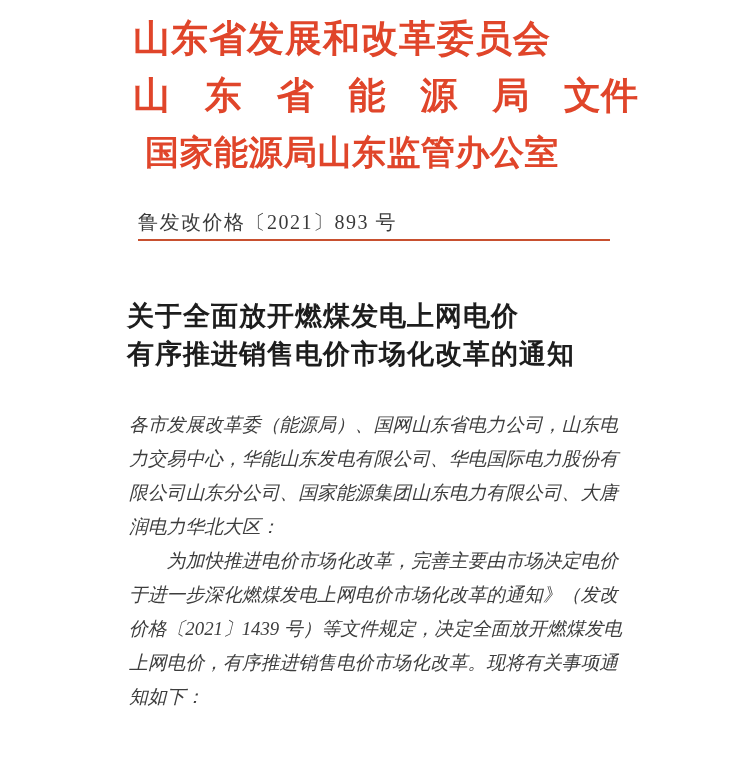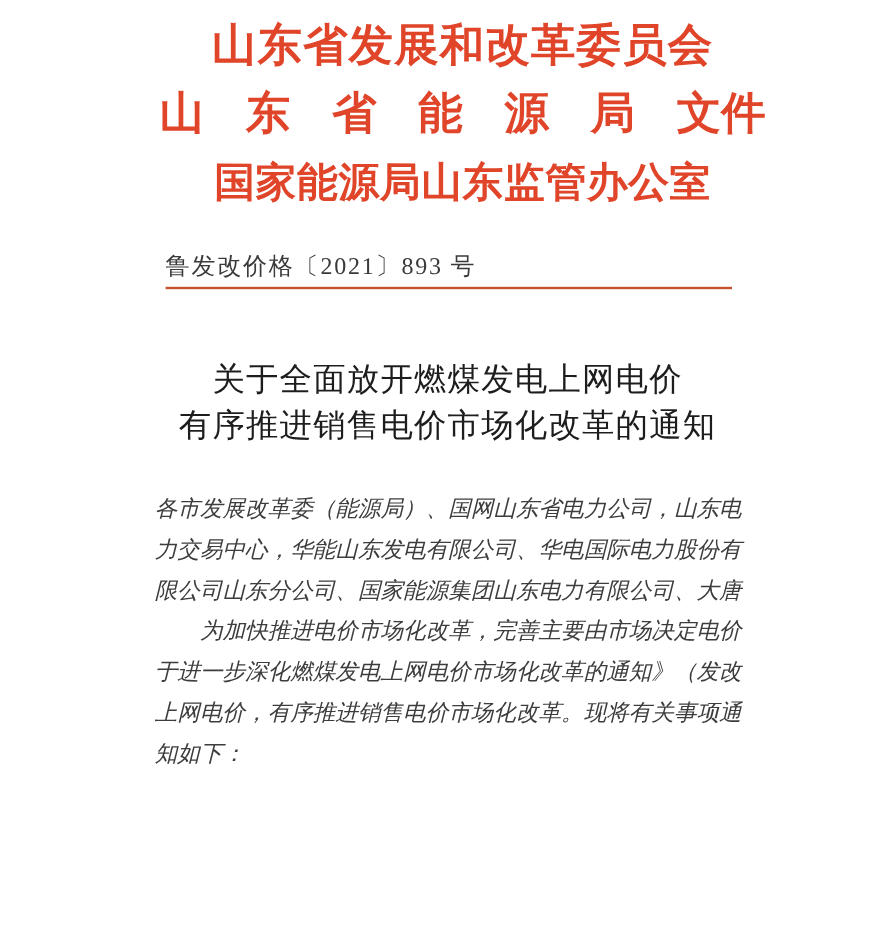--- a/index.html
+++ b/index.html
@@ -16,41 +16,41 @@
     font-family: "Liberation Serif", serif;
   }
   
   .letterhead {
     position: absolute;
     left: 133px;
     top: 10px;
     width: 505px;
     color: #e0452a;
     font-weight: bold;
-    text-align: center;
   }
   .lh-line1 {
     font-size: 37px;
     line-height: 57px;
     letter-spacing: 1px;
     white-space: nowrap;
   }
   .lh-line2 {
     display: flex;
     justify-content: space-between;
     align-items: baseline;
     font-size: 37px;
     line-height: 57px;
     white-space: nowrap;
   }
   .lh-line3 {
     font-size: 34px;
     line-height: 57px;
     letter-spacing: 0.5px;
     white-space: nowrap;
+    margin-left: 12px;
   }
   
   .doc-number {
     position: absolute;
     left: 138px;
     top: 207px;
     width: 472px;
     font-size: 20px;
     line-height: 30px;
     letter-spacing: 1.5px;
@@ -65,22 +65,21 @@
     width: 472px;
     height: 2px;
     background: #c8502f;
   }
   
   .doc-title {
     position: absolute;
     left: 127px;
     top: 297px;
     width: 492px;
-    text-align: center;
-    font-weight: normal;
+    font-weight: bold;
     font-size: 27px;
     line-height: 38px;
     letter-spacing: 1px;
     color: #1d1d1d;
   }
   
   .doc-body {
     position: absolute;
     left: 129px;
     top: 408px;
@@ -126,22 +125,24 @@
   <div class="doc-title">
     <div>关于全面放开燃煤发电上网电价</div>
     <div>有序推进销售电价市场化改革的通知</div>
   </div>
 
   <div class="doc-body">
     <div>
       <div class="bline">各市发展改革委（能源局）、国网山东省电力公司，山东电</div>
       <div class="bline">力交易中心，华能山东发电有限公司、华电国际电力股份有</div>
       <div class="bline">限公司山东分公司、国家能源集团山东电力有限公司、大唐</div>
+      <div class="bline last">润电力华北大区：</div>
     </div>
     <div>
       <div class="bline">　　为加快推进电价市场化改革，完善主要由市场决定电价</div>
       <div class="bline">于进一步深化燃煤发电上网电价市场化改革的通知》（发改</div>
+      <div class="bline">价格〔2021〕1439 号）等文件规定，决定全面放开燃煤发电</div>
       <div class="bline">上网电价，有序推进销售电价市场化改革。现将有关事项通</div>
       <div class="bline last">知如下：</div>
     </div>
   </div>
 
 </div>
 
 </body></html>

